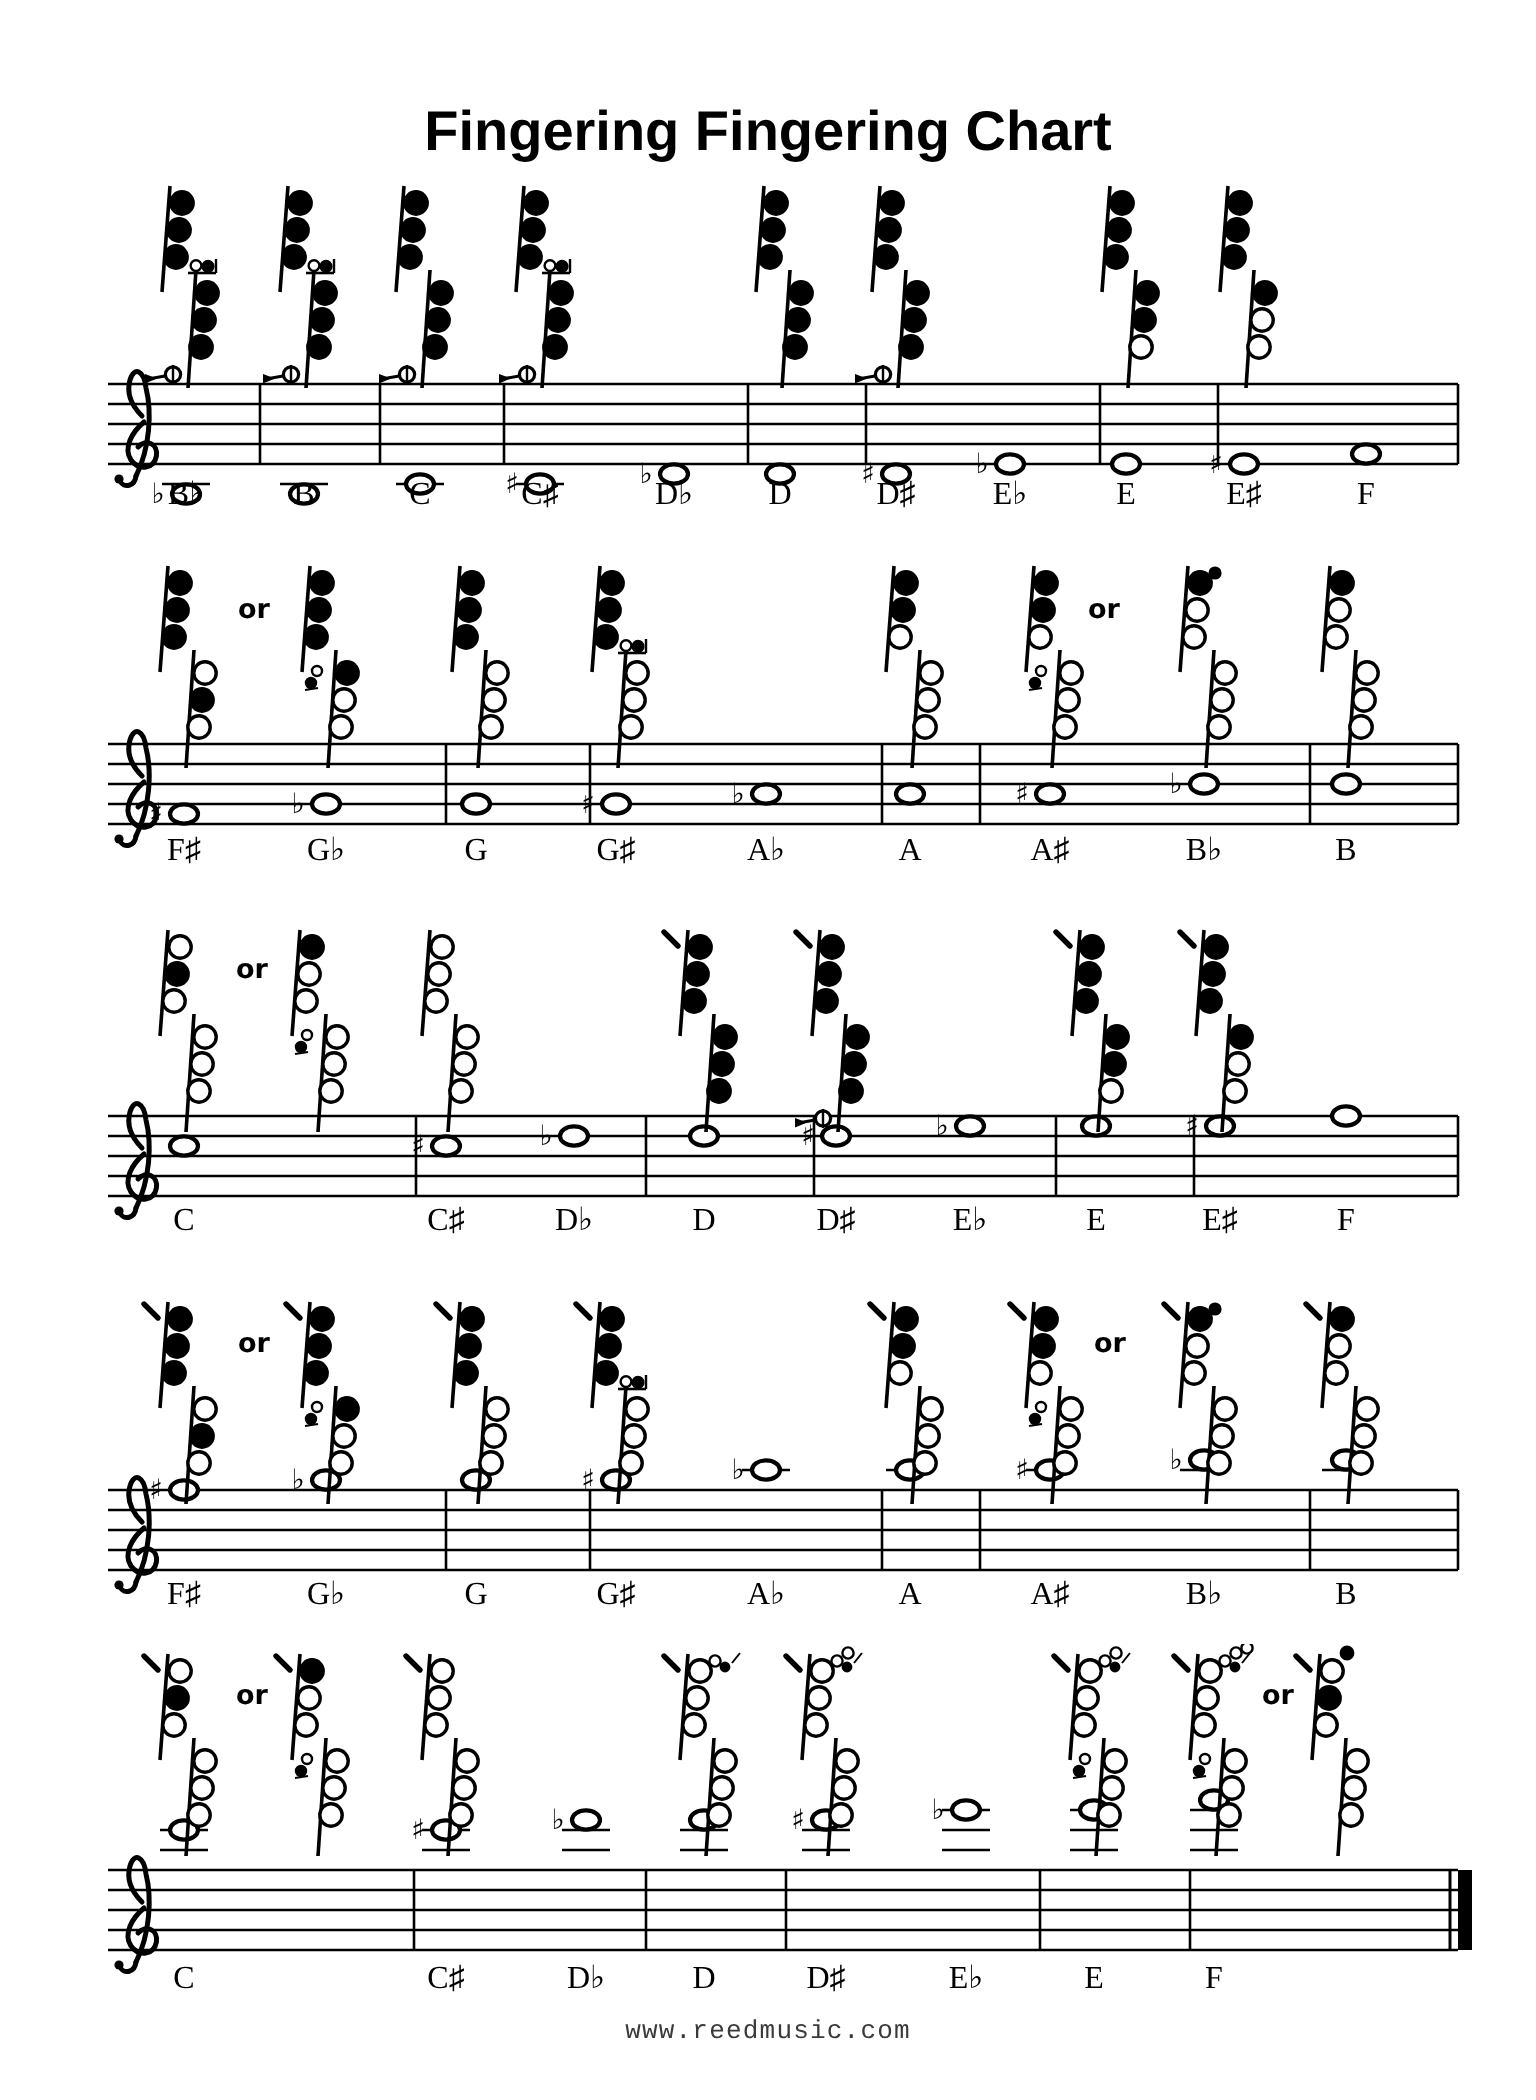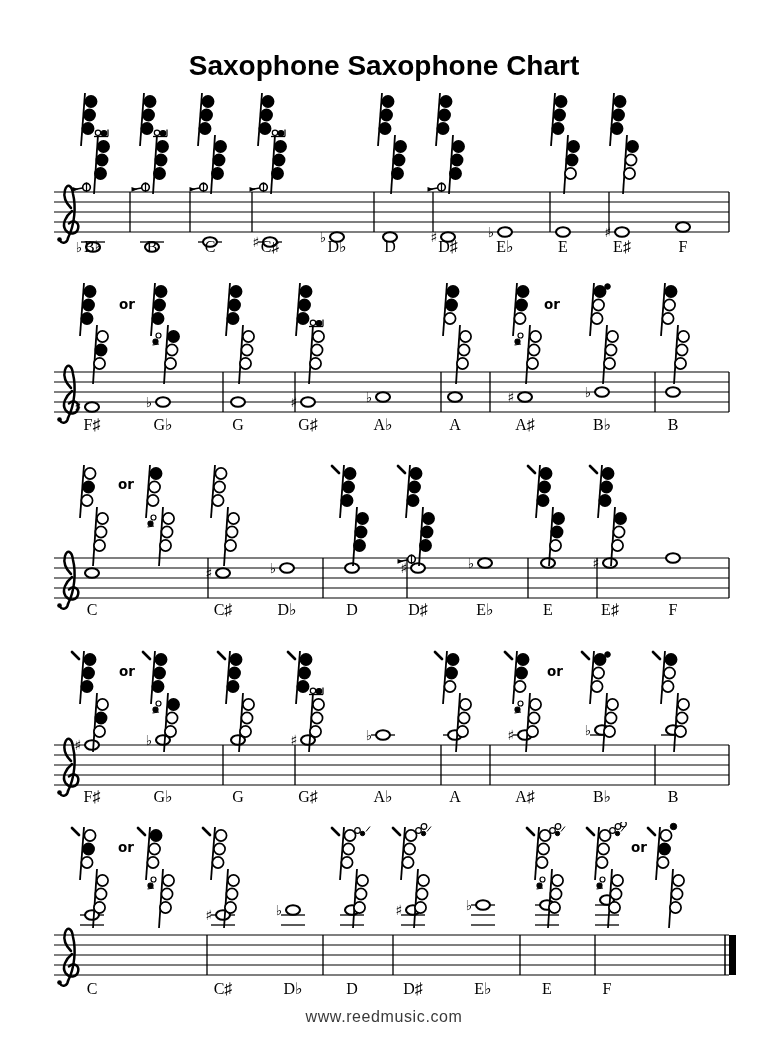--- a/index.html
+++ b/index.html
@@ -7,29 +7,29 @@
     width:768px;height:1050px;position:relative;background:#ffffff;
     font-family:"Liberation Sans",sans-serif;overflow:hidden;
   }
   .title{
     position:absolute;left:0;top:50px;width:768px;text-align:center;
     font-family:"Liberation Sans",sans-serif;font-weight:700;font-size:28px;
     letter-spacing:0px;color:#000;
   }
   .footer{
     position:absolute;left:0;top:1008px;width:768px;text-align:center;
-    font-family:Liberation Sans, sans-serif;font-size:16px;color:#3a3a3a;
+    font-family:Liberation Mono, monospace;font-size:13px;color:#3a3a3a;
     letter-spacing:0.6px;
   }
   .section-svg{position:absolute;left:0;}
 </style>
 </head>
 <body>
 
-<div class="title">Saxophone Saxophone Chart</div>
+<div class="title">Fingering Fingering Chart</div>
 <div id="sections">
     <svg width="768" height="174" class="section-svg" style="top: 88px;">
       <g>
         <line x1="54" y1="104" x2="729" y2="104" stroke="#000000" stroke-width="1.2"></line>
         <line x1="54" y1="114" x2="729" y2="114" stroke="#000000" stroke-width="1.2"></line>
         <line x1="54" y1="124" x2="729" y2="124" stroke="#000000" stroke-width="1.2"></line>
         <line x1="54" y1="134" x2="729" y2="134" stroke="#000000" stroke-width="1.2"></line>
         <line x1="54" y1="144" x2="729" y2="144" stroke="#000000" stroke-width="1.2"></line>
         <line x1="130" y1="104" x2="130" y2="144" stroke="#000000" stroke-width="1.3"></line>
         <line x1="190" y1="104" x2="190" y2="144" stroke="#000000" stroke-width="1.3"></line>

